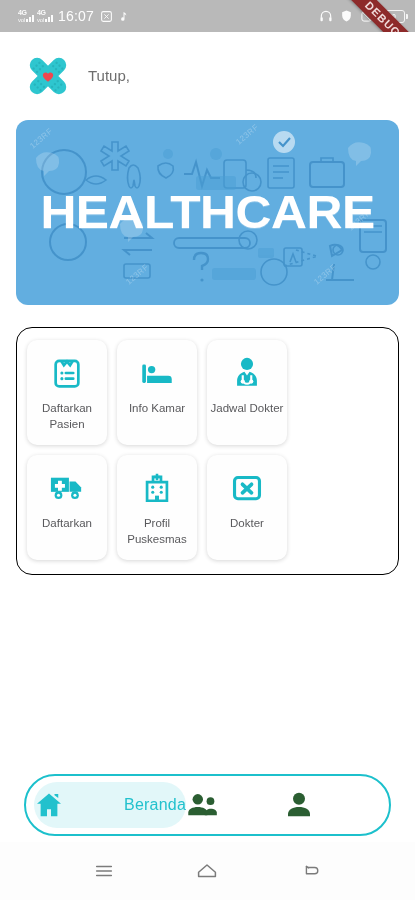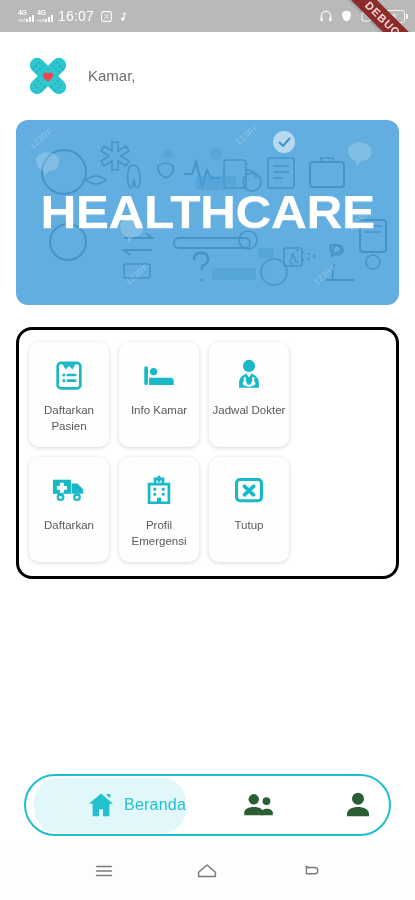--- a/index.html
+++ b/index.html
@@ -187,21 +187,21 @@
     color: rgba(255,255,255,.28);
     font-size: 8px;
     letter-spacing: .5px;
     transform: rotate(-40deg);
     pointer-events: none;
   }
 
   
   .menu-card {
     margin: 22px 16px 0 16px;
-    border: 3px solid #000000;
+    border: 1px solid #000000;
     border-radius: 16px;
     padding: 12px 10px 14px 10px;
     background: #ffffff;
   }
   .menu-row {
     display: flex;
     gap: 10px;
   }
   .menu-row + .menu-row { margin-top: 10px; }
   .menu-item {
@@ -250,23 +250,23 @@
     border-radius: 32px;
     background: #ffffff;
     display: flex;
     align-items: center;
     padding: 0 8px;
   }
   .nav-item {
     flex: 1;
     display: flex;
     align-items: center;
-    justify-content: flex-end;
+    justify-content: space-between;
     gap: 8px;
-    height: 55px;
+    height: 46px;
     border-radius: 24px;
     cursor: pointer;
   }
   .nav-item.active {
     flex: 0 0 152px;
     background: #e2f7f9;
   }
   .nav-item .nav-ico {
     display: flex; align-items: center; justify-content: center;
     color: #2b5e32;
@@ -401,21 +401,21 @@
               <circle cx="45" cy="38" r="1.5"></circle>
             <circle cx="51" cy="28" r="1.5"></circle>
               <circle cx="51" cy="33" r="1.5"></circle>
               <circle cx="51" cy="38" r="1.5"></circle>
           </g>
         </g>
         <path d="M32 39c-4-3.2-6.4-5.2-6.4-7.9 0-2 1.6-3.5 3.5-3.5 1.3 0 2.3.7 2.9 1.6.6-.9 1.6-1.6 2.9-1.6 1.9 0 3.5 1.5 3.5 3.5 0 2.7-2.4 4.7-6.4 7.9z" fill="#f0464e"></path>
       </svg>
     </span>
     <div>
-      <div class="greet-small">Kamar,</div>
+      <div class="greet-small">Tutup,</div>
     </div>
   </div>
 
   <div class="banner">
     <svg class="art" viewBox="0 0 383 185">
       <g fill="none" stroke="#2e7fba" stroke-width="1.6" opacity=".55">
 
         <circle cx="48" cy="52" r="22" stroke="#2e7fba" stroke-width="2"></circle>
 
         <path d="M96 22 l6 0 0 9 8-5 3 5 -8 5 8 5 -3 5 -8-5 0 9 -6 0 0-9 -8 5 -3-5 8-5 -8-5 3-5 8 5z" stroke-width="1.6"></path>
@@ -556,31 +556,31 @@
             <path d="M5 21V7.8h14V21z"></path>
             <path d="M9.2 7.8V4.2h5.6v3.6"></path>
             <path d="M11.1 1.9h1.8v1.4h1.4v1.8h-1.4v1.4h-1.8V5.1H9.7V3.3h1.4z" fill="currentColor" stroke="none"></path>
             <circle cx="9" cy="11.4" r="1.1" fill="currentColor" stroke="none"></circle>
             <circle cx="15" cy="11.4" r="1.1" fill="currentColor" stroke="none"></circle>
             <circle cx="9" cy="15" r="1.1" fill="currentColor" stroke="none"></circle>
             <circle cx="15" cy="15" r="1.1" fill="currentColor" stroke="none"></circle>
             <rect x="10.6" y="17.4" width="2.8" height="3.6" fill="currentColor" stroke="none"></rect>
           </svg>
         </span>
-        <span class="mi-label">Profil Emergensi</span>
+        <span class="mi-label">Profil Puskesmas</span>
       </div>
 
       <div class="menu-item">
         <span class="mi-icon">
           <svg width="34" height="34" viewBox="0 0 24 24" fill="none" stroke="currentColor">
             <rect x="3.2" y="4.6" width="17.6" height="15" rx="2.4" stroke-width="2.2"></rect>
             <path d="M8.8 9.4l6.4 6M15.2 9.4l-6.4 6" stroke-width="2.6" stroke-linecap="round"></path>
           </svg>
         </span>
-        <span class="mi-label">Tutup</span>
+        <span class="mi-label">Dokter</span>
       </div>
 
       <div class="menu-slot-empty"></div>
     </div>
   </div>
 
   <div class="bottom-wrap">
     <div class="bottom-nav">
 
       <div class="nav-item active">

